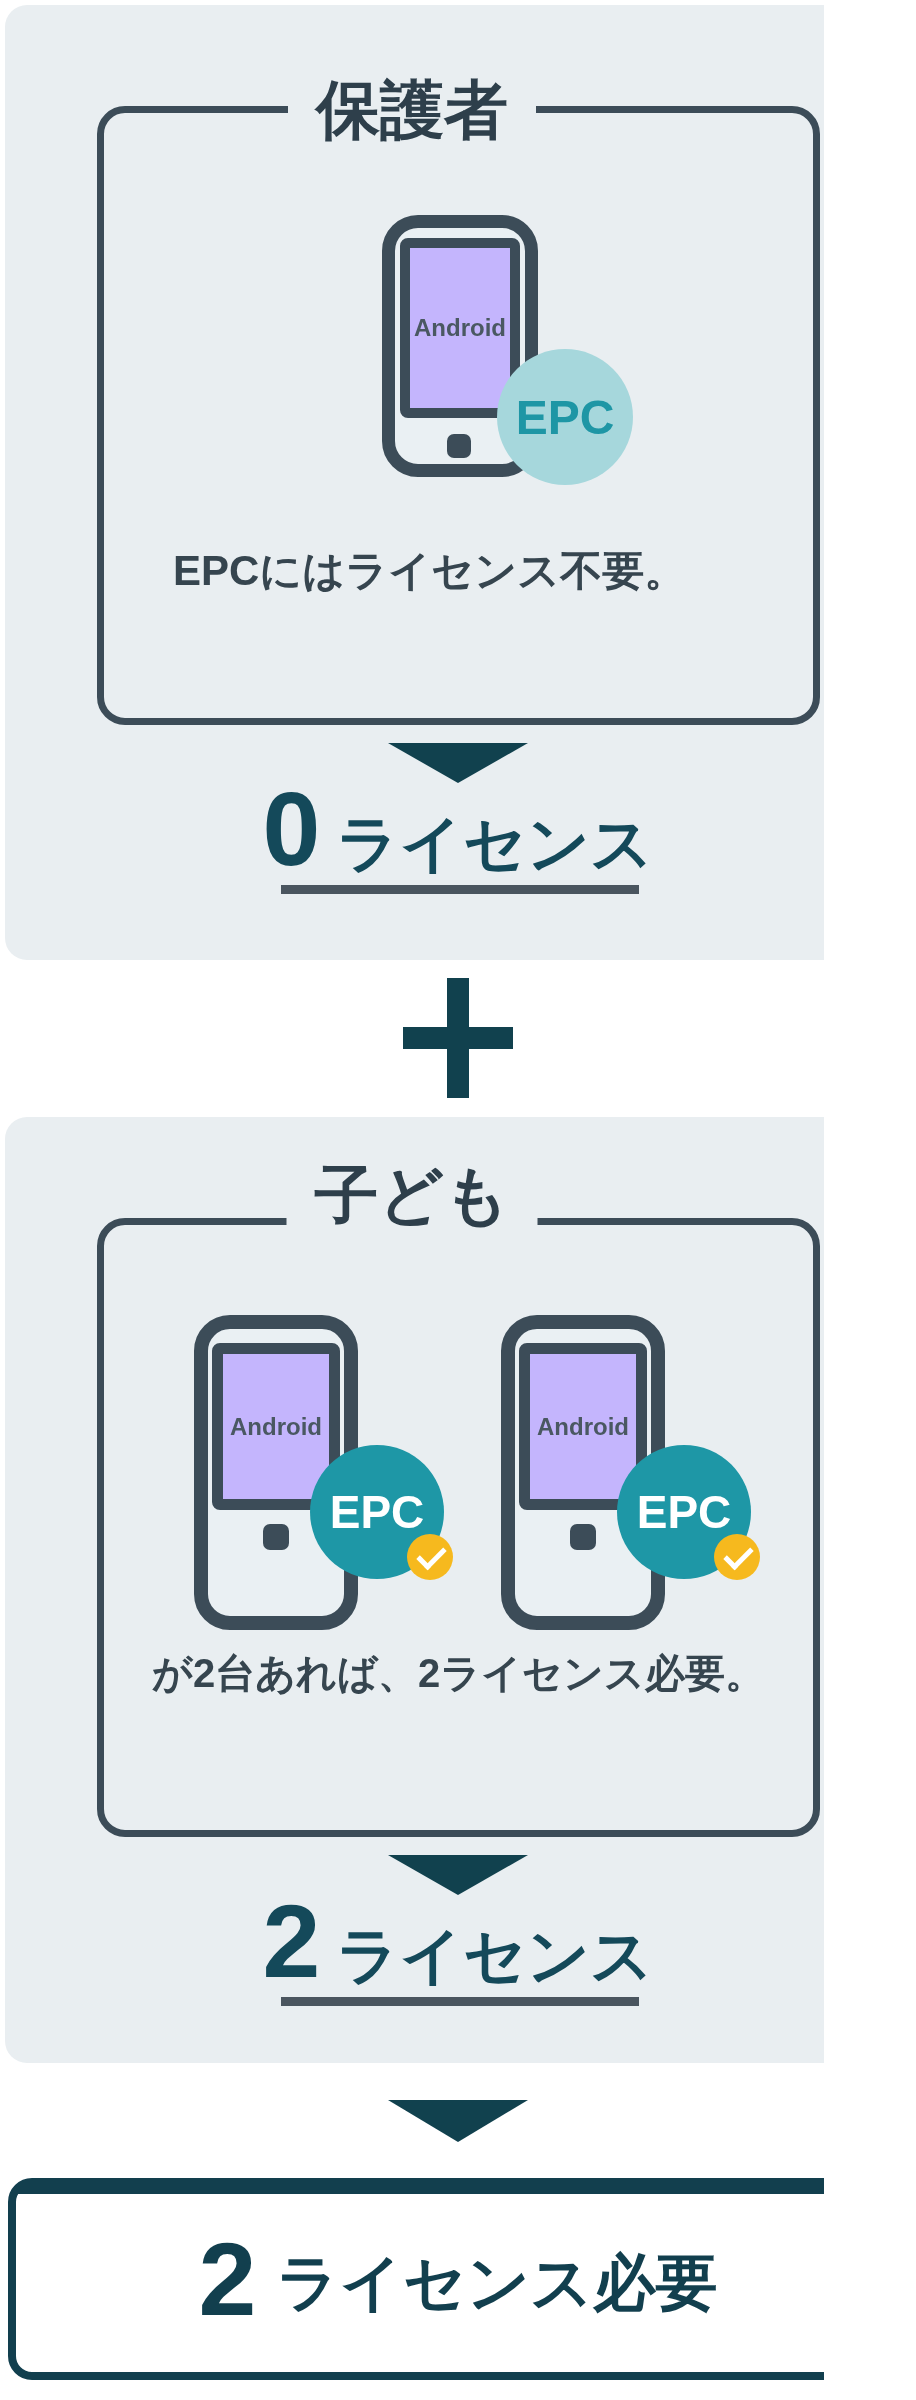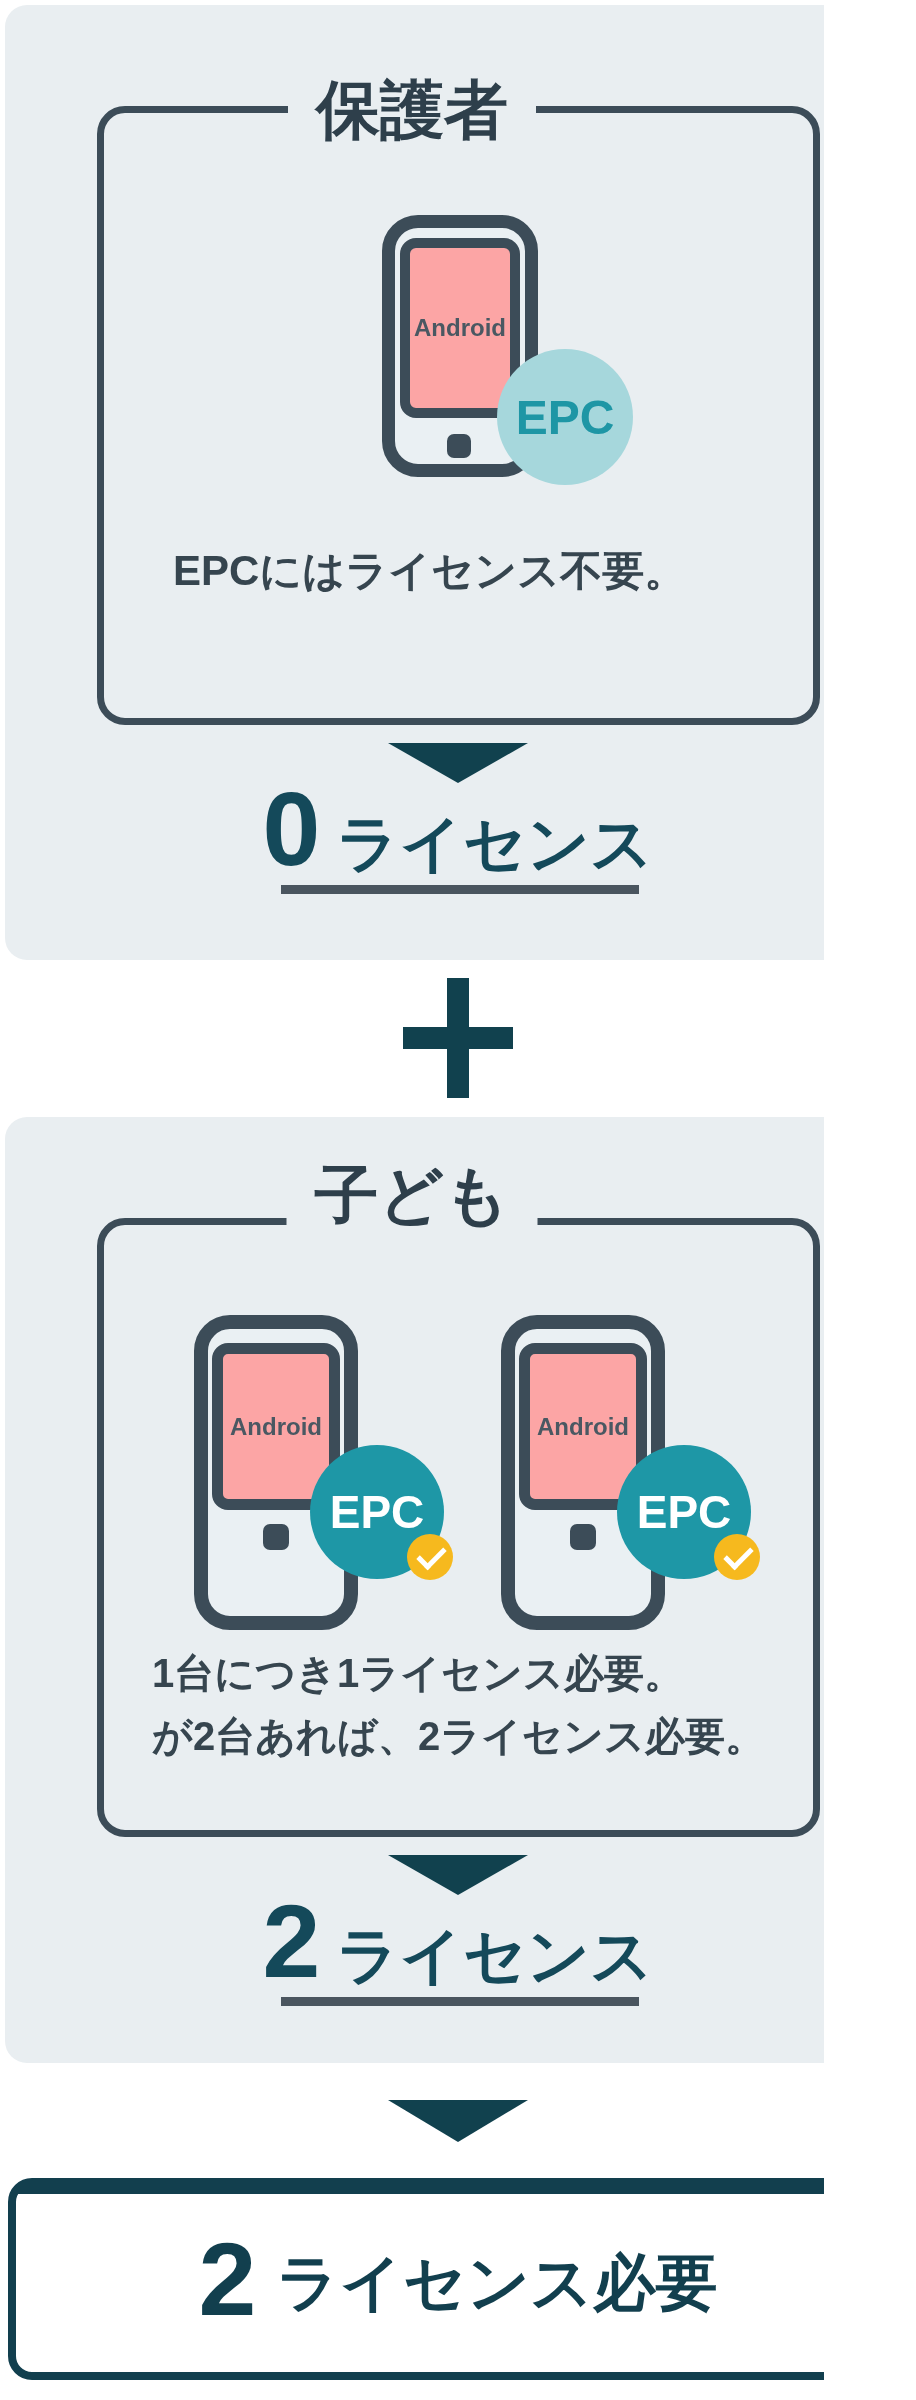--- a/index.html
+++ b/index.html
@@ -16,22 +16,22 @@
   #box-children{top:1218px;}
 
   .group-title{position:absolute;left:50%;transform:translateX(-50%);
                background:#E9EEF1;padding:0 28px;white-space:nowrap;
                font-size:64px;font-weight:bold;color:#2E3F4B;line-height:64px;}
   #title-guardian{top:78px;}
   #title-children{top:1163px;}
 
   .phone{position:absolute;border:13px solid #3C4C58;border-radius:36px;
          background:#EAF0F3;box-sizing:border-box;}
-  .screen{position:absolute;border:10px solid #3C4C58;border-radius:16px;
-          background:#fca5a5;box-sizing:border-box;
+  .screen{position:absolute;border:10px solid #3C4C58;border-radius:8px;
+          background:#c4b5fd;box-sizing:border-box;
           display:flex;align-items:center;justify-content:center;}
   .android-label{font-size:24px;font-weight:bold;color:#4A5862;}
   .home-btn{position:absolute;background:#3C4C58;border-radius:7px;}
 
   #phone-guardian{left:382px;top:215px;width:156px;height:262px;}
   #screen-guardian{left:400px;top:238px;width:120px;height:180px;}
   #home-guardian{left:447px;top:434px;width:24px;height:24px;}
 
   #phone-child-1{left:194px;top:1315px;width:164px;height:315px;border-width:14px;}
   #screen-child-1{left:212px;top:1343px;width:128px;height:167px;border-width:11px;}
@@ -147,21 +147,20 @@
   <div class="screen" id="screen-child-2">
     <span class="android-label">Android</span>
   </div>
   <div class="home-btn" id="home-child-2"></div>
   <div class="epc-badge" id="epc-child-2">EPC</div>
   <div class="check-badge" id="check-child-2">
     <span class="check-mark"></span>
   </div>
 
   <div class="desc" id="desc-children">
-    <div>1台につき1ライセンス必要。</div>
     <div>が2台あれば、2ライセンス必要。</div>
   </div>
 
   <div class="arrow-down" id="arrow-children"></div>
 
   <div class="license-line" id="license-children">
     <span class="license-count">2</span>
     <span class="license-unit">ライセンス</span>
   </div>
   <div class="license-underline" id="underline-children"></div>

